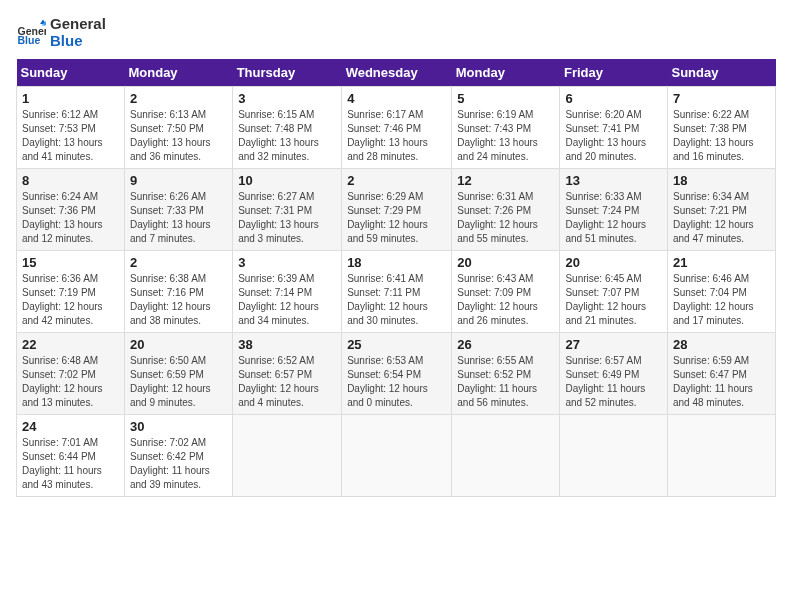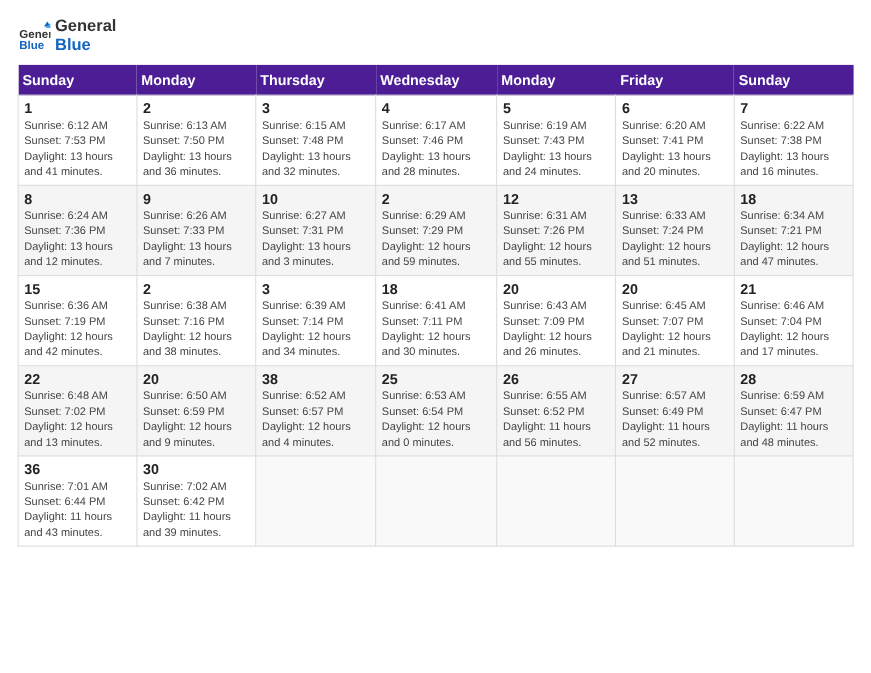--- a/index.html
+++ b/index.html
@@ -221,21 +221,21 @@
           <span class="day-number">27</span>
           <div class="day-detail">Sunrise: 6:57 AM<br>Sunset: 6:49 PM<br>Daylight: 11 hours and 52 minutes.</div>
         </td>
         <td>
           <span class="day-number">28</span>
           <div class="day-detail">Sunrise: 6:59 AM<br>Sunset: 6:47 PM<br>Daylight: 11 hours and 48 minutes.</div>
         </td>
       </tr>
       <tr>
         <td>
-          <span class="day-number">36</span>
+          <span class="day-number">24</span>
           <div class="day-detail">Sunrise: 7:01 AM<br>Sunset: 6:44 PM<br>Daylight: 11 hours and 43 minutes.</div>
         </td>
         <td>
           <span class="day-number">30</span>
           <div class="day-detail">Sunrise: 7:02 AM<br>Sunset: 6:42 PM<br>Daylight: 11 hours and 39 minutes.</div>
         </td>
         <td class="empty-cell"></td>
         <td class="empty-cell"></td>
         <td class="empty-cell"></td>
         <td class="empty-cell"></td>

